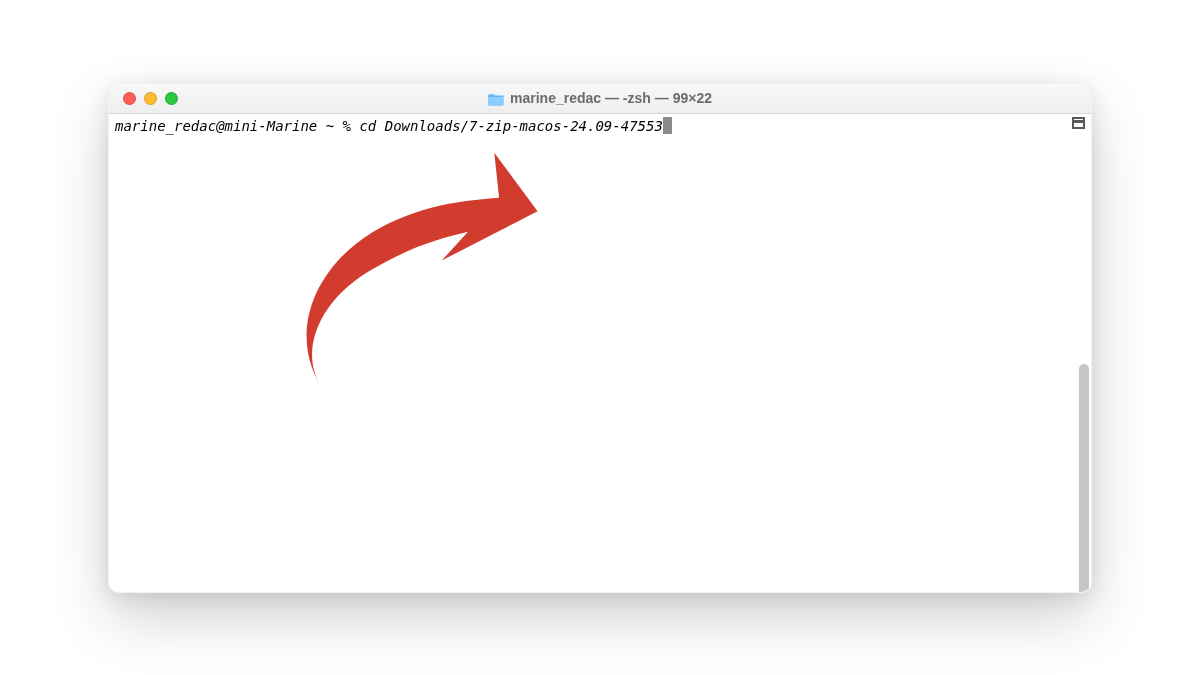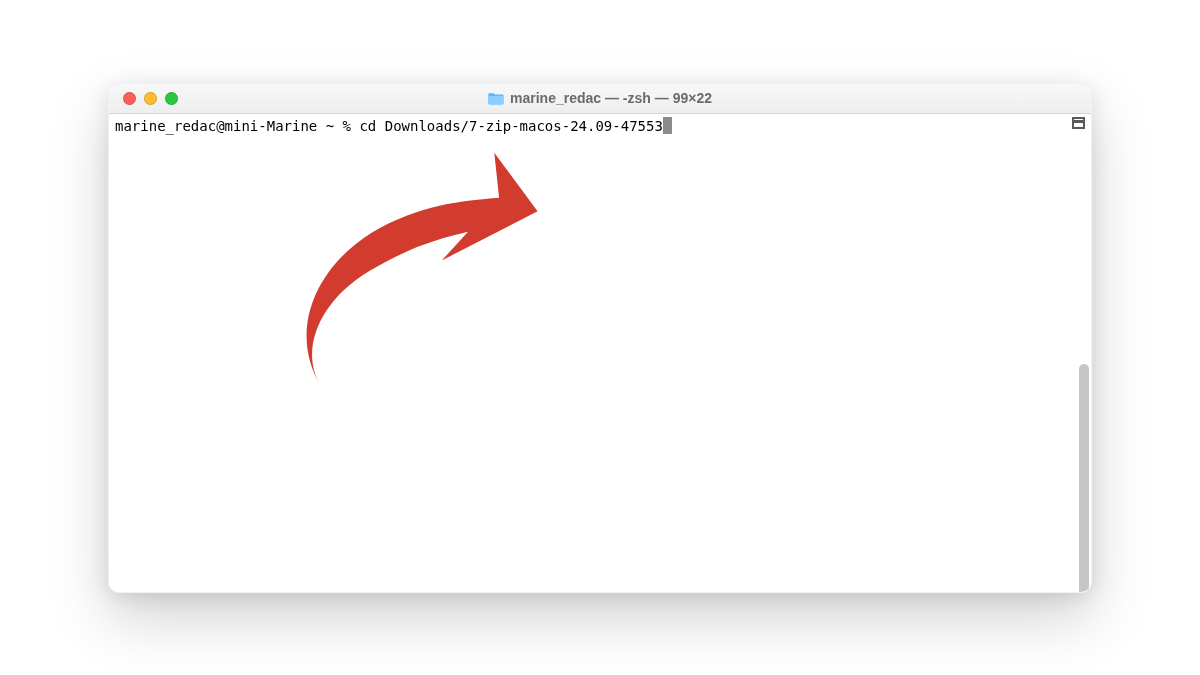--- a/index.html
+++ b/index.html
@@ -57,21 +57,21 @@
 
     .title-center {
       position: absolute;
       left: 0;
       right: 0;
       text-align: center;
       font-size: 14px;
       font-weight: 700;
       color: #6b6b6b;
       display: flex;
-      align-items: center;
+      align-items: flex-end;
       justify-content: center;
       gap: 6px;
       pointer-events: none;
     }
 
     .title-center .folder-icon {
       width: 16px;
       height: 13px;
       display: inline-block;
     }
@@ -84,20 +84,21 @@
       font-size: 14px;
       line-height: 18px;
       color: #000000;
       padding: 3px 6px 3px 6px;
     }
 
     .prompt-line {
       white-space: pre;
       display: flex;
       align-items: center;
+      font-style: italic;
     }
 
     .cursor-block {
       display: inline-block;
       width: 9px;
       height: 17px;
       background: #8b8b8b;
       margin-left: 0;
       vertical-align: text-bottom;
     }

